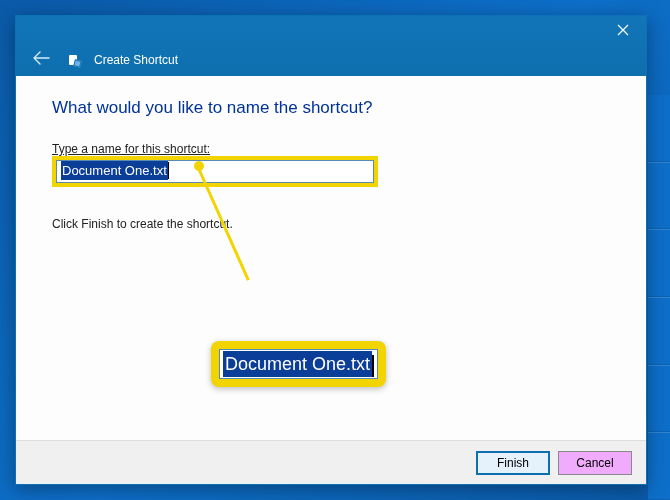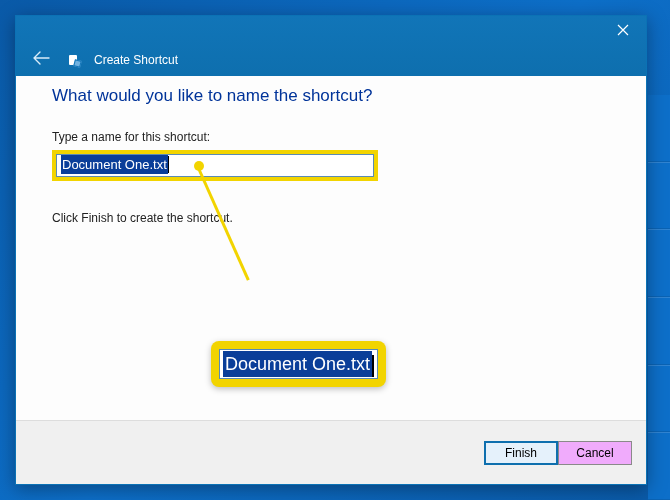--- a/index.html
+++ b/index.html
@@ -90,34 +90,35 @@
       position: absolute;
       width: 5px; height: 5px;
       border: 1px solid #1175b8;
       background: #6fb1e0;
       left: 6px; top: 6px;
       transform: rotate(15deg);
     }
     .title-text { font-size: 12px; }
     .content {
       flex: 1;
-      padding: 10px 36px 0 36px;
+      padding: 22px 36px 0 36px;
       color: #333;
       position: relative;
     }
     .heading {
       font-size: 17px;
       color: #003399;
       font-weight: 400;
       margin-bottom: 24px;
     }
     .field-label {
       font-size: 12px;
       color: #222;
-      margin-bottom: 6px;
+      margin-bottom: 0;
+      text-decoration: underline;
     }
     .input-wrap {
       border: 2px solid #f2d400;
       padding: 2px;
       width: 326px;
       background: #f2d400;
     }
     .text-input {
       width: 100%;
       height: 23px;
@@ -193,28 +194,28 @@
     }
     .magnify-caret {
       display: inline-block;
       width: 2px;
       height: 22px;
       background: #000;
       vertical-align: middle;
       margin-left: 0px;
     }
     .footer {
-      height: 64px;
+      height: 44px;
       border-top: 1px solid #ddd;
       background: #f0f0f0;
       display: flex;
       align-items: center;
       justify-content: flex-end;
       padding: 16px 14px;
-      gap: 0;
+      gap: 8px;
     }
     .btn {
       min-width: 74px;
       height: 24px;
       font-size: 12px;
       font-family: inherit;
       background: #f0abfc;
       border: 1px solid #8a8a8a;
       cursor: pointer;
       padding: 0 10px;

